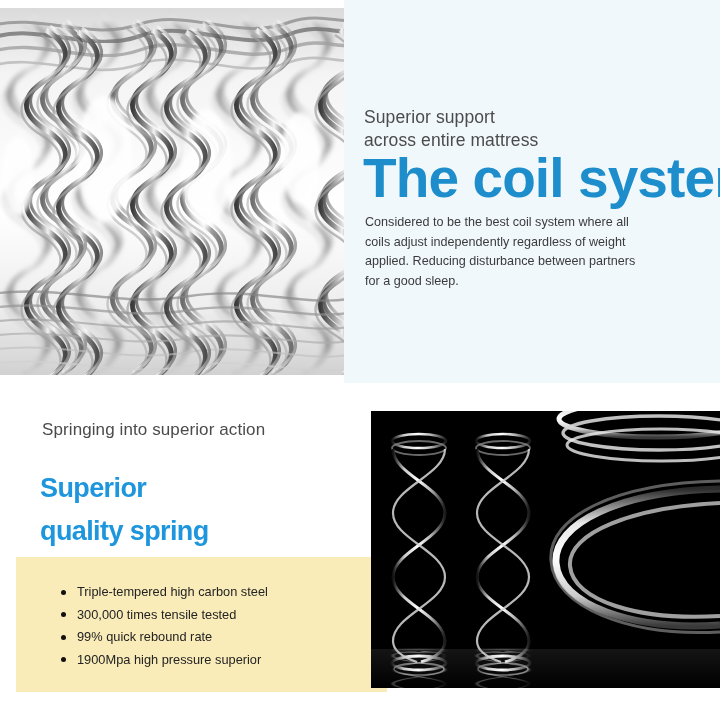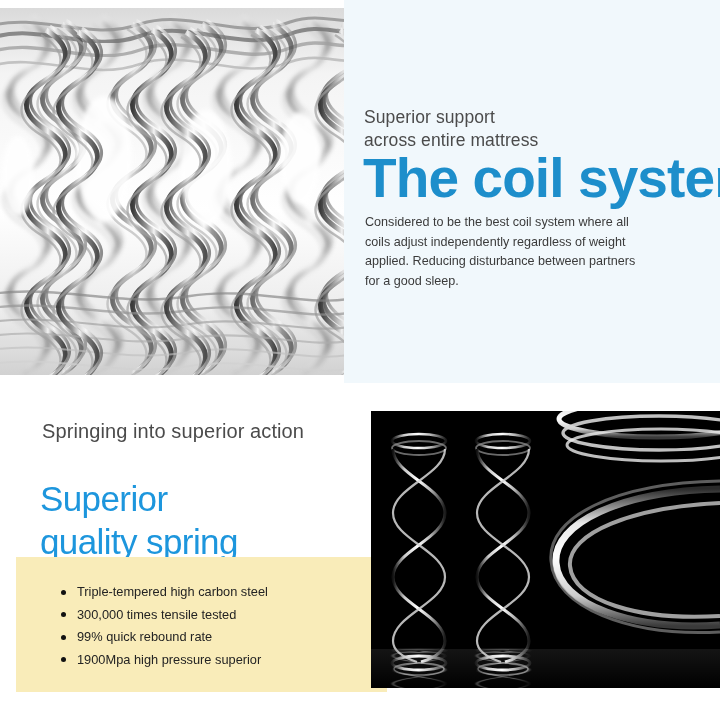--- a/index.html
+++ b/index.html
@@ -67,30 +67,30 @@
     font-size: 12.6px;
     line-height: 19.6px;
     color: #3b3b3b;
   }
   .body-copy span { display: block; }
 
   
   .pitch-eyebrow {
     position: absolute;
     left: 42px; top: 420px;
-    font-size: 20px;
+    font-size: 17px;
     color: #4b4b4b;
     letter-spacing: .1px;
     white-space: nowrap;
   }
   .pitch-headline {
     position: absolute;
-    left: 40px; top: 477px;
-    font-size: 35px;
-    font-weight: normal;
+    left: 40px; top: 467px;
+    font-size: 27px;
+    font-weight: bold;
     color: #1d96dd;
     line-height: 43px;
     letter-spacing: -0.6px;
   }
   .pitch-headline span { display: block; white-space: nowrap; }
 
   
   .feature-box {
     position: absolute;
     left: 16px; top: 557px;

